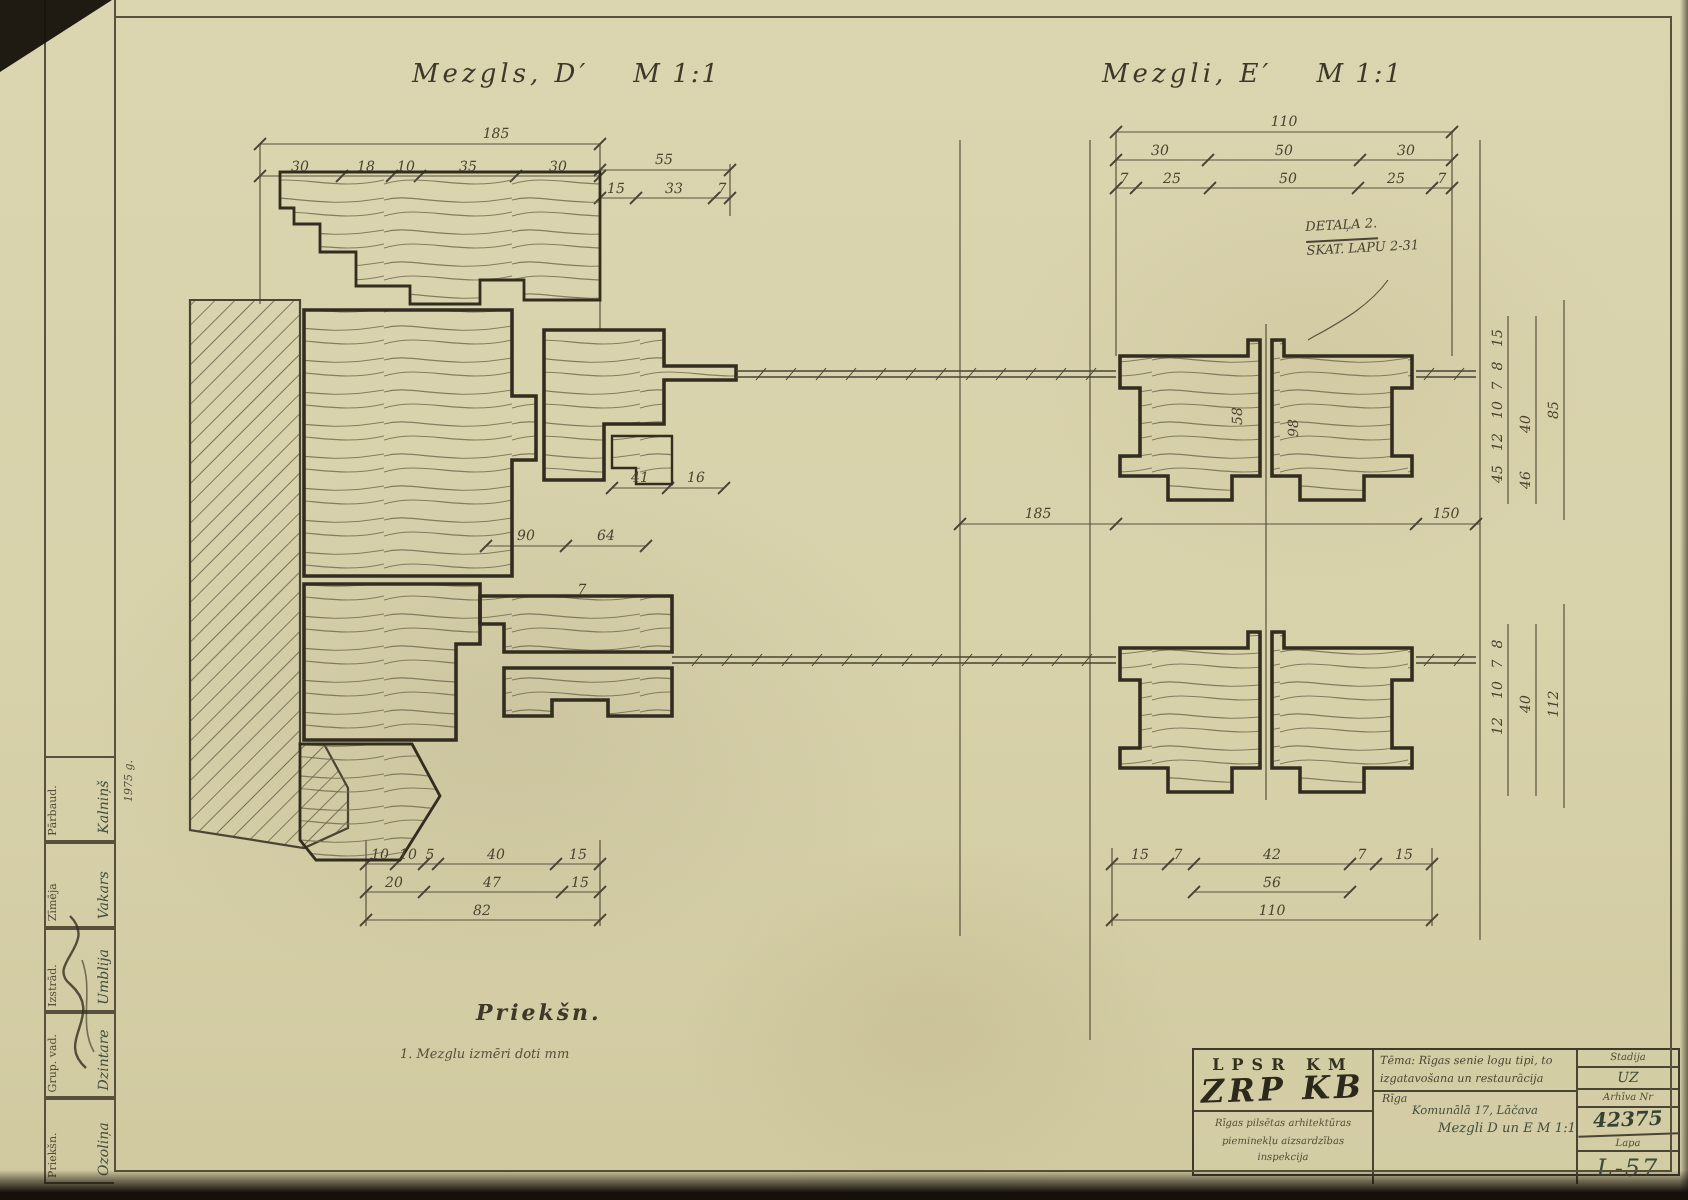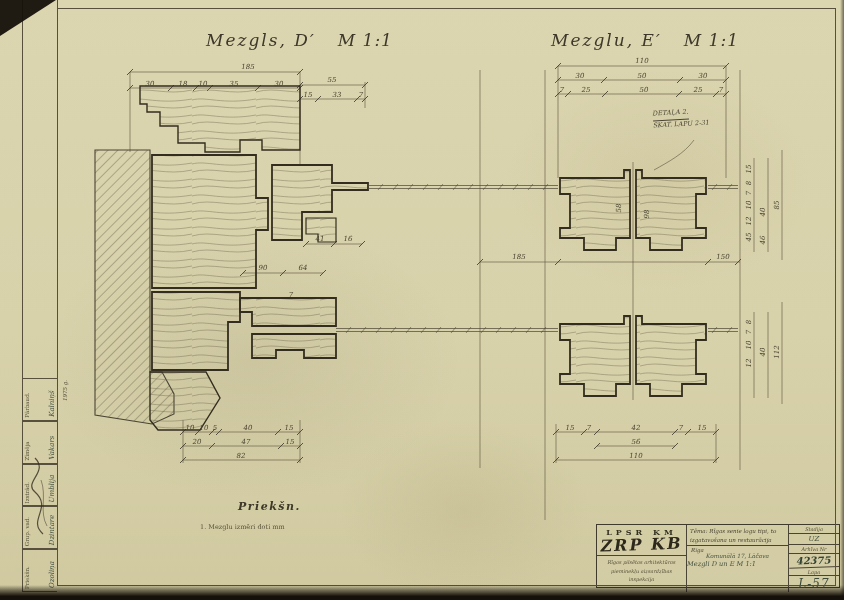--- a/index.html
+++ b/index.html
@@ -15,28 +15,28 @@
     border-top:36px solid #15100a;border-right:56px solid transparent;opacity:.95;}
   .edge-b{position:absolute;left:0;right:0;bottom:0;height:15px;
     background:linear-gradient(180deg,rgba(21,16,10,0) 0%,rgba(21,16,10,.5) 35%,#15100a 75%);}
   .edge-r{position:absolute;right:0;top:0;bottom:0;width:4px;
     background:linear-gradient(270deg,rgba(21,16,10,.55),rgba(21,16,10,0));}
   .frame{position:absolute;left:57px;top:8px;right:8px;bottom:14px;
     border:1.2px solid #57503c;}
   .rail{position:absolute;left:22px;top:0;width:34px;bottom:14px;
     border-left:1.1px solid #57503c;border-right:1.1px solid #57503c;}
   .draw{position:absolute;left:0;top:0;}
-  .title{position:absolute;font-style:italic;font-size:17px;letter-spacing:2px;color:#3e382a;}
+  .title{position:absolute;font-style:italic;font-size:13px;letter-spacing:2px;color:#3e382a;}
   .title .ts{margin-left:22px;letter-spacing:1px;}
   .callout{position:absolute;left:653px;top:108px;font-style:italic;font-size:6.5px;
     color:#4a4434;line-height:1.5;transform:rotate(-3deg);}
   .callout .c1{border-bottom:.8px solid #4a4434;display:inline-block;padding-bottom:1px;}
   .notes-h{position:absolute;left:238px;top:500px;font-size:11px;font-style:italic;
     font-weight:bold;letter-spacing:1.5px;color:#3e382a;}
-  .notes-i{position:absolute;left:200px;top:523px;font-size:6.5px;color:#575038;}
+  .notes-i{position:absolute;left:200px;top:523px;font-size:6.5px;font-style:italic;color:#575038;}
   
   .sig{position:absolute;left:22px;top:378px;width:34px;height:214px;}
   .sig-rot{position:absolute;left:0;top:0;width:214px;height:34px;
     transform:rotate(-90deg) translate(-214px,0);transform-origin:0 0;
     display:flex;border-top:.9px solid #57503c;}
   .sig-cell{flex:1;border-right:.9px solid #57503c;border-left:.9px solid #57503c;
     display:flex;flex-direction:column;justify-content:space-between;overflow:hidden;}
   .sig-lab{font-size:5.5px;color:#554e38;padding:1px 1px 0 2px;white-space:nowrap;}
   .sig-nm{font-size:7px;font-style:italic;color:#43503f;padding:0 1px 1px 3px;white-space:nowrap;}
   .sig-yr{position:absolute;right:2px;bottom:-11px;font-size:5.5px;font-style:italic;color:#554e38;}
@@ -50,21 +50,21 @@
     padding-top:2px;color:#333021;}
   .org-big{font-size:16px;font-weight:bold;font-style:italic;text-align:center;
     letter-spacing:2px;color:#2c281b;transform:rotate(-2deg);line-height:1;}
   .org-small{border-top:1px solid #4a4434;margin-top:2px;flex:1;font-size:5px;
     font-style:italic;text-align:center;line-height:1.7;color:#554e38;padding-top:2px;}
   .tb-mid{border-right:1px solid #4a4434;display:flex;flex-direction:column;font-style:italic;}
   .theme{font-size:5.6px;line-height:1.55;padding:2px 3px 1px 3px;color:#4a4434;
     border-bottom:1px solid #4a4434;}
   .city{font-size:5.5px;padding:1px 0 0 4px;color:#4a4434;}
   .objline{font-size:5.8px;text-align:center;color:#43503f;}
-  .subj{font-size:6.6px;text-align:left;color:#43503f;padding-top:1px;}
+  .subj{font-size:6.6px;text-align:right;color:#43503f;padding-top:1px;}
   .tb-right{display:grid;grid-template-rows:9px 11px 9px 14px 8px 1fr;font-style:italic;}
   .tb-right>div{border-bottom:1px solid #4a4434;text-align:center;overflow:hidden;}
   .tb-right>div:last-child{border-bottom:none;}
   .rlab{font-size:5px;color:#554e38;line-height:9px;}
   .rval{font-size:7px;color:#3e4b3a;line-height:11px;}
   .rnum{font-size:10px;font-weight:bold;color:#354232;line-height:13px;transform:rotate(-2deg);}
   .rsheet{font-size:12px;color:#3e4b3a;line-height:16px;letter-spacing:1px;}
   text{font-family:"DejaVu Serif","Liberation Serif",serif;}
 </style>
 </head>
@@ -196,21 +196,21 @@
       <text x="779" y="352" transform="rotate(-90 779 352)">112</text>
       <text x="621" y="208" transform="rotate(-90 621 208)">58</text>
       <text x="649" y="214" transform="rotate(-90 649 214)">98</text>
     </g>
   </svg>
 
   <div class="title" style="left:206px;top:30px;">
     <span>Mezgls, D′</span><span class="ts">M 1:1</span>
   </div>
   <div class="title" style="left:551px;top:30px;">
-    <span>Mezglu, E′</span><span class="ts">M 1:1</span>
+    <span>Mezgli, E′</span><span class="ts">M 1:1</span>
   </div>
 
   <div class="callout">
     <div class="c1">DETAĻA 2.</div>
     <div>SKAT. LAPU 2-31</div>
   </div>
 
   <div class="notes-h">Priekšn.</div>
   <div class="notes-i">1. Mezglu izmēri doti mm</div>
 

